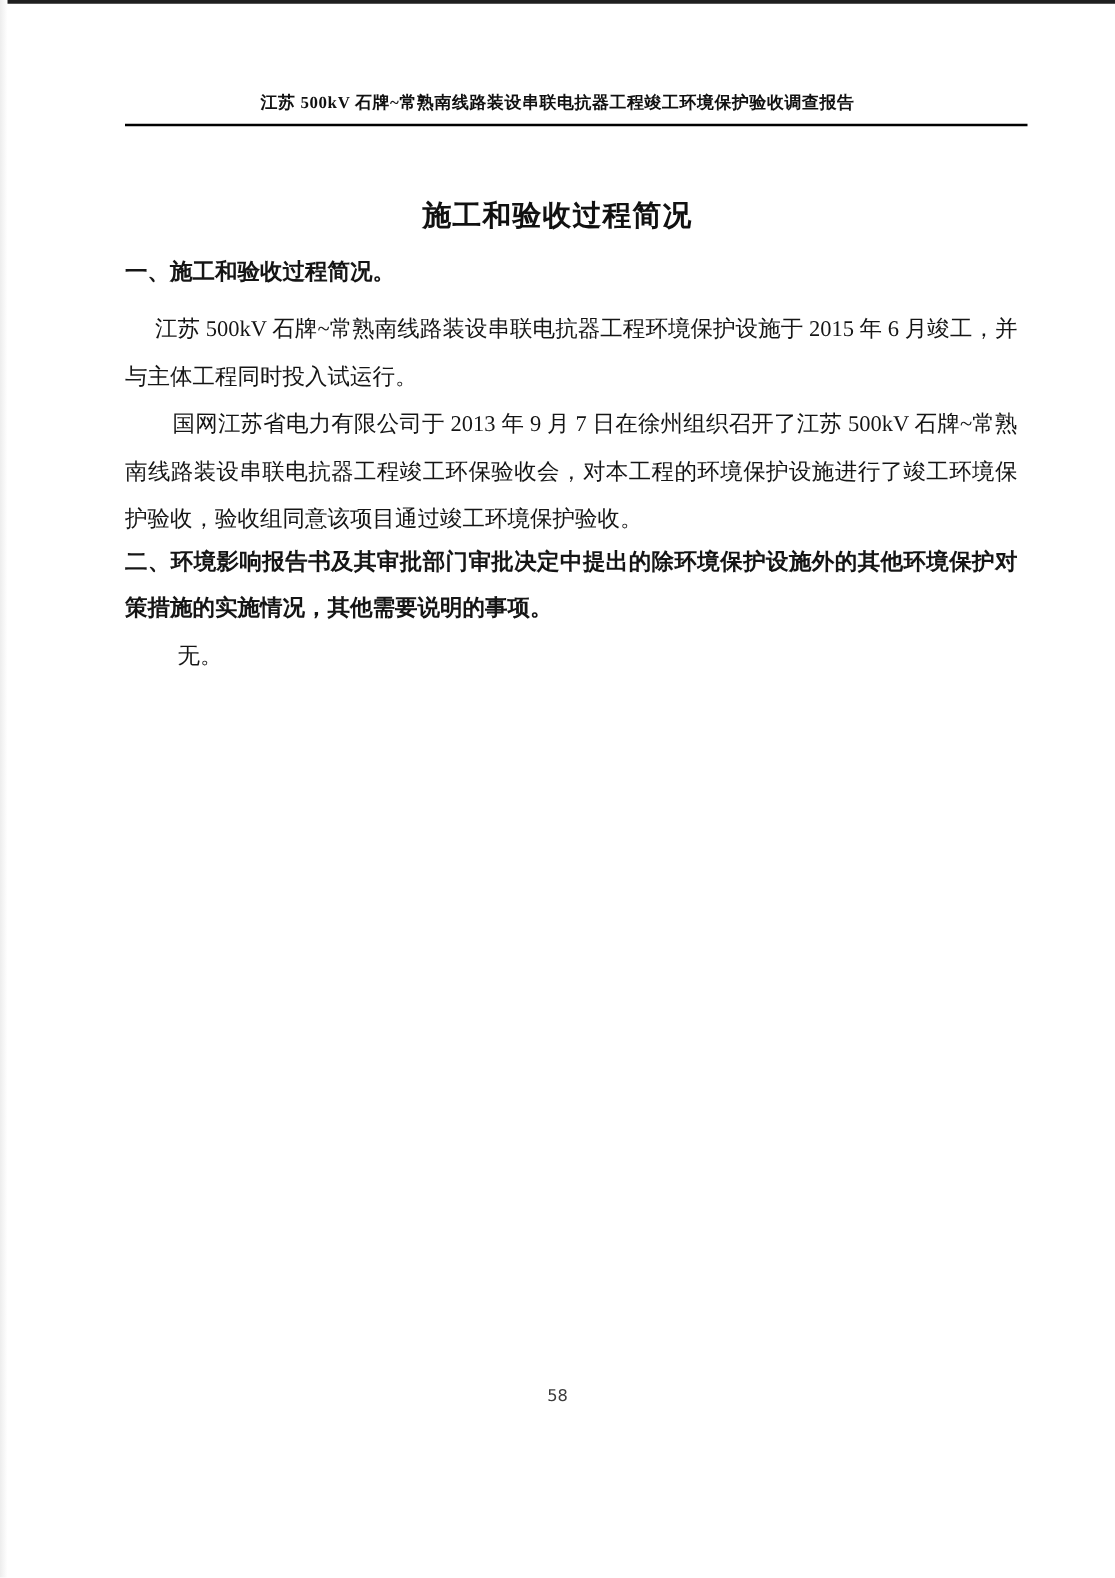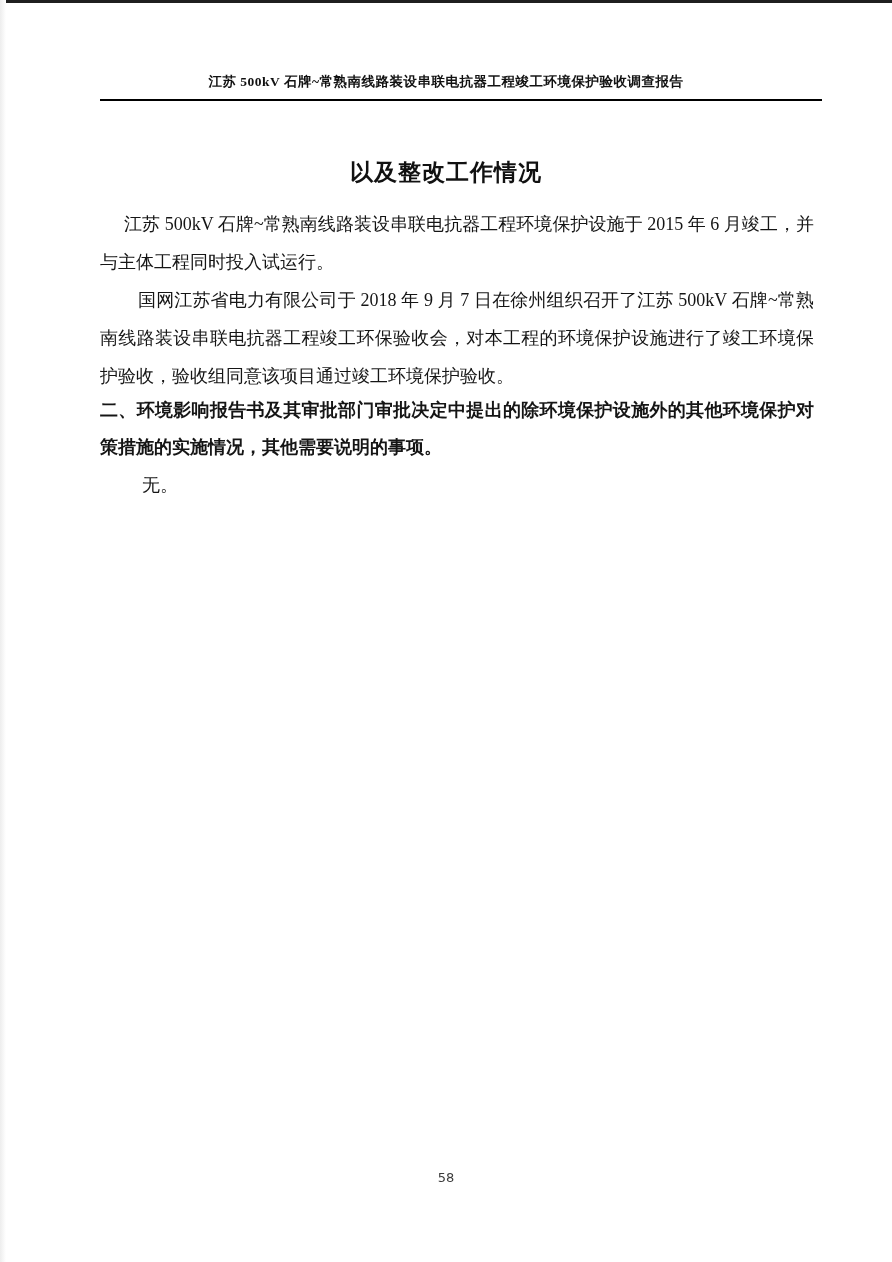--- a/index.html
+++ b/index.html
@@ -86,47 +86,48 @@
   }
   .para {
     margin: 0;
     line-height: 38px;
   }
   .para.indent-1 { text-indent: 24px; }
   .para.indent-2 { text-indent: 38px; }
   .para.none-answer { text-indent: 42px; line-height: 37px; margin-top: 1px; }
   .page-number {
     position: absolute;
-    top: 1170px;
+    top: 1110px;
     left: 0;
     width: 892px;
     text-align: center;
     font-family: "DejaVu Sans", "Liberation Sans", sans-serif;
     font-size: 13px;
     color: #3c3c3c;
   }
 </style>
 </head>
 <body>
 
 <div class="top-edge-bar"></div>
 <div class="page-edge-shade"></div>
 
 <div class="doc-header">江苏 500kV 石牌~常熟南线路装设串联电抗器工程竣工环境保护验收调查报告</div>
 
 <div class="header-rule"></div>
 
-<div class="doc-title">以及整改工作情况</div>
+<div class="doc-title">施工和验收过程简况</div>
 
 <div class="content">
 
+  <p class="section-heading h1">一、施工和验收过程简况。</p>
 
   <p class="para indent-1">江苏 500kV 石牌~常熟南线路装设串联电抗器工程环境保护设施于 2015 年 6 月竣工，并与主体工程同时投入试运行。</p>
 
-  <p class="para indent-2">国网江苏省电力有限公司于 2018 年 9 月 7 日在徐州组织召开了江苏 500kV 石牌~常熟南线路装设串联电抗器工程竣工环保验收会，对本工程的环境保护设施进行了竣工环境保护验收，验收组同意该项目通过竣工环境保护验收。</p>
+  <p class="para indent-2">国网江苏省电力有限公司于 2013 年 9 月 7 日在徐州组织召开了江苏 500kV 石牌~常熟南线路装设串联电抗器工程竣工环保验收会，对本工程的环境保护设施进行了竣工环境保护验收，验收组同意该项目通过竣工环境保护验收。</p>
 
   <p class="section-heading h2">二、环境影响报告书及其审批部门审批决定中提出的除环境保护设施外的其他环境保护对策措施的实施情况，其他需要说明的事项。</p>
 
   <p class="para none-answer">无。</p>
 
 </div>
 
 <div class="page-number">58</div>
 
 </body></html>

